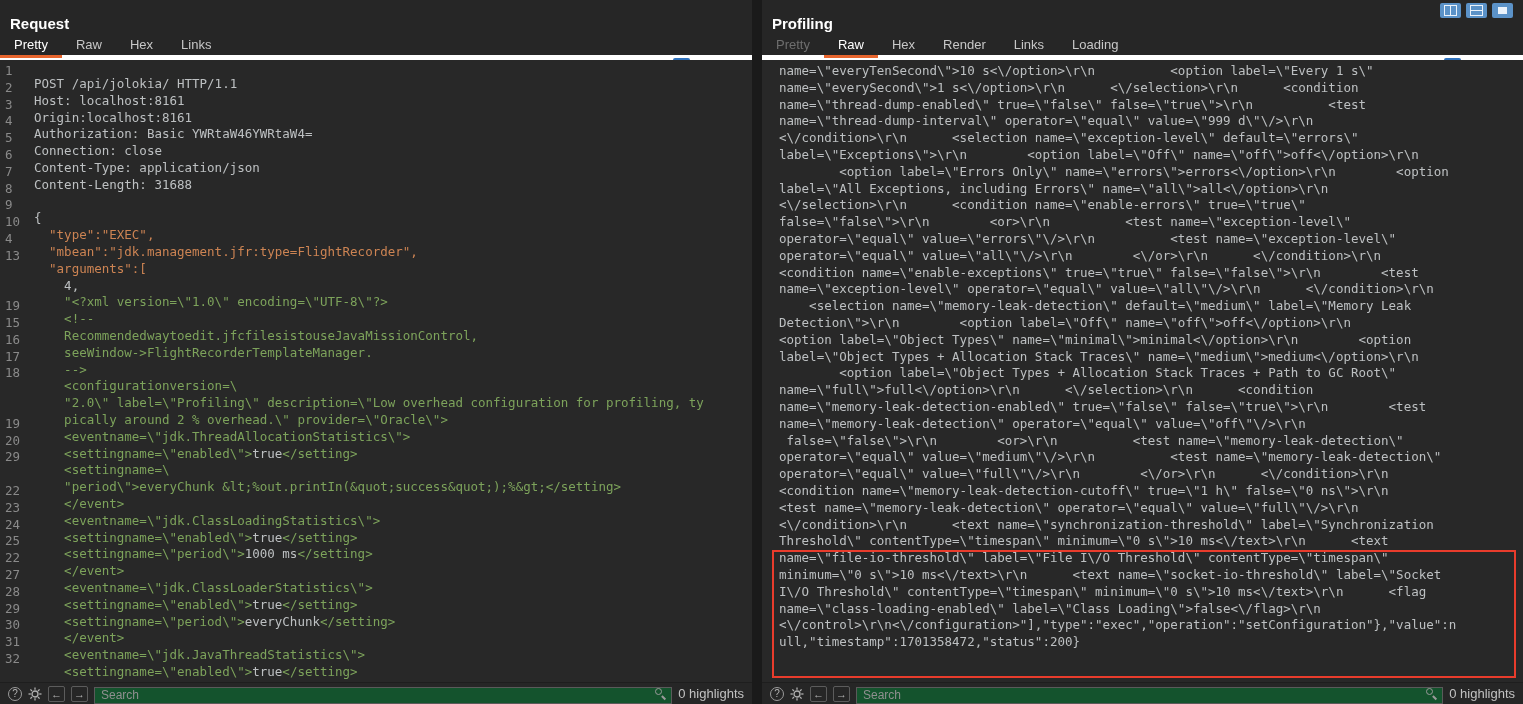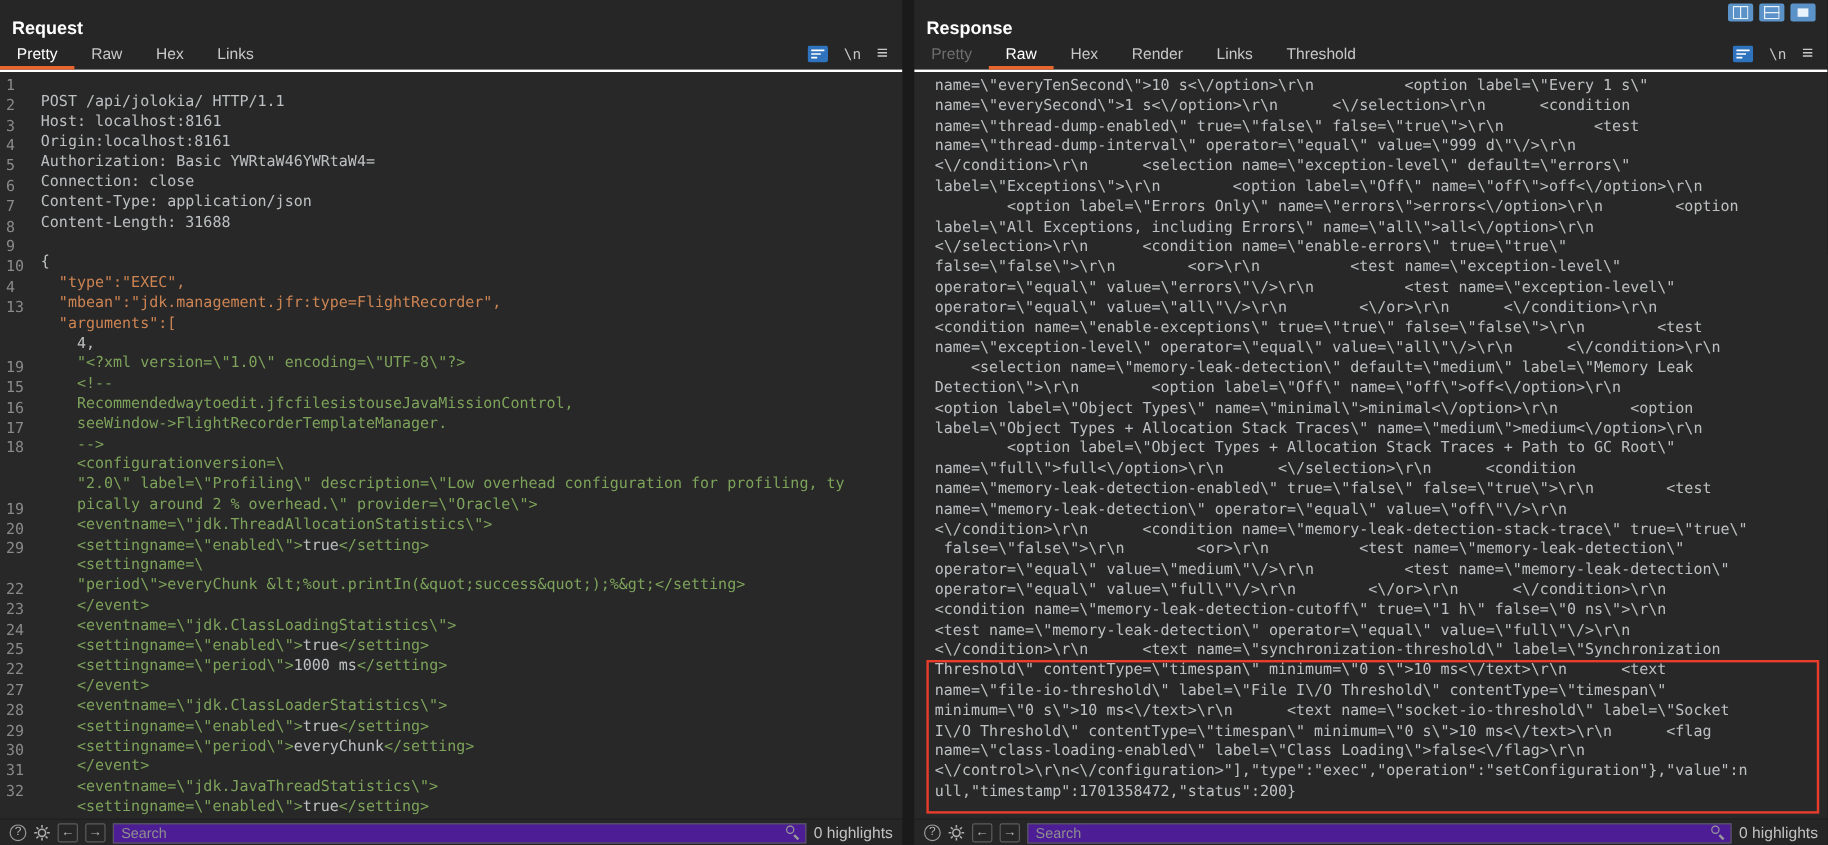--- a/index.html
+++ b/index.html
@@ -8,21 +8,21 @@
          font-family:"Liberation Sans", sans-serif; }
 
   .panel { display:flex; flex-direction:column; height:100%; background:#262626; min-width:0; }
   .panel.left { width:752px; flex:0 0 752px; }
   .divider { width:10px; flex:0 0 10px; background:#1a1a1a; }
   .panel.right { flex:1; }
 
   .panel-header { height:32px; display:flex; align-items:flex-end; padding:0 10px; }
   .panel-title { color:#ffffff; font-weight:bold; font-size:15px; }
 
-  .tabbar { height:28px; display:flex; align-items:stretch; border-bottom:2px solid #ffffff; }
+  .tabbar { height:28px; display:flex; align-items:stretch; border-bottom:5px solid #ffffff;flex-direction:column; }
   .tabs { display:flex; }
   .tab { color:#c7c7c7; font-size:13px; padding:5px 14px 3px 14px; border-bottom:3px solid transparent; cursor:default; }
   .tab.selected { color:#ffffff; border-bottom-color:#e8652d; }
   .tab.dimmed { color:#6e6e6e; }
   .tab-icons { margin-left:auto; display:flex; align-items:center; gap:13px; padding-right:12px; }
   .wrap-icon { display:inline-flex; }
   .nl-label { color:#c7c7c7; font-family:"DejaVu Sans Mono", monospace; font-size:12px; }
   .menu-icon { color:#c7c7c7; font-size:16px; line-height:14px; }
 
   .editor { flex:1; position:relative; overflow:hidden; background:#282828;
@@ -39,21 +39,21 @@
             border:2px solid #e93c2c; pointer-events:none; }
 
   .searchbar { height:22px; display:flex; align-items:center; gap:6px; padding:0 8px;
                background:#262626; border-top:1px solid #1e1e1e; }
   .sb-help { flex:0 0 auto; width:14px; height:14px; border:1px solid #9a9a9a; border-radius:50%;
              color:#b5b5b5; font-size:10px; line-height:12px; text-align:center; }
   .sb-gear { flex:0 0 auto; display:inline-flex; }
   .sb-btn { flex:0 0 auto; width:17px; height:16px; border:1px solid #5c5c5c; border-radius:2px;
             color:#b5b5b5; font-size:11px; line-height:14px; text-align:center; }
   .sb-input-wrap { flex:1; position:relative; height:17px; }
-  .sb-input-wrap input { width:100%; height:17px; background:#4c1d95; border:1px solid #5a5a5a;
+  .sb-input-wrap input { width:100%; height:17px; background:#14532d; border:1px solid #5a5a5a;
             color:#cfcfcf; font-size:12px; padding:0 20px 0 6px; font-family:"Liberation Sans", sans-serif; outline:none; }
   .sb-input-wrap input::placeholder { color:#8f8f8f; }
   .mag { position:absolute; right:5px; top:3px; width:12px; height:12px; }
   .mag i { display:block; position:absolute; }
   .mag .mag-c { left:0; top:0; width:7px; height:7px; border:1.5px solid #9a9a9a; border-radius:50%; }
   .mag .mag-h { left:7px; top:7px; width:5px; height:1.5px; background:#9a9a9a;
                 transform:rotate(45deg); transform-origin:left center; }
   .sb-high { flex:0 0 auto; color:#c2c2c2; font-size:13px; white-space:nowrap; }
 
   .win-controls { position:absolute; top:3px; right:10px; display:flex; gap:5px; z-index:5; }
@@ -172,30 +172,30 @@
           </span>
       </div>
       <span class="sb-high">0 highlights</span>
     </div>
   </section>
 
   <div class="divider"></div>
 
   <section class="panel right">
     <div class="panel-header">
-      <span class="panel-title">Response</span>
+      <span class="panel-title">Profiling</span>
     </div>
     <div class="tabbar">
       <div class="tabs" id="resp-tabs">
           <div class="tab dimmed">Pretty</div>
           <div class="tab selected">Raw</div>
           <div class="tab">Hex</div>
           <div class="tab">Render</div>
           <div class="tab">Links</div>
-          <div class="tab">Threshold</div>
+          <div class="tab">Loading</div>
         </div>
       <div class="tab-icons">
         <span class="wrap-icon">
           <svg width="17" height="14" viewBox="0 0 17 14">
               <rect width="17" height="14" rx="2" fill="#2f72bd"></rect>
               <path d="M3 4h11M3 7h8M3 10h5" stroke="#ffffff" stroke-width="1.4"></path>
             </svg>
         </span>
         <span class="nl-label">\n</span>
         <span class="menu-icon">≡</span>
@@ -218,21 +218,20 @@
           <div class="resp-row">&lt;condition name=\"enable-exceptions\" true=\"true\" false=\"false\"&gt;\r\n        &lt;test</div>
           <div class="resp-row">name=\"exception-level\" operator=\"equal\" value=\"all\"\/&gt;\r\n      &lt;\/condition&gt;\r\n</div>
           <div class="resp-row">    &lt;selection name=\"memory-leak-detection\" default=\"medium\" label=\"Memory Leak</div>
           <div class="resp-row">Detection\"&gt;\r\n        &lt;option label=\"Off\" name=\"off\"&gt;off&lt;\/option&gt;\r\n</div>
           <div class="resp-row">&lt;option label=\"Object Types\" name=\"minimal\"&gt;minimal&lt;\/option&gt;\r\n        &lt;option</div>
           <div class="resp-row">label=\"Object Types + Allocation Stack Traces\" name=\"medium\"&gt;medium&lt;\/option&gt;\r\n</div>
           <div class="resp-row">        &lt;option label=\"Object Types + Allocation Stack Traces + Path to GC Root\"</div>
           <div class="resp-row">name=\"full\"&gt;full&lt;\/option&gt;\r\n      &lt;\/selection&gt;\r\n      &lt;condition</div>
           <div class="resp-row">name=\"memory-leak-detection-enabled\" true=\"false\" false=\"true\"&gt;\r\n        &lt;test</div>
           <div class="resp-row">name=\"memory-leak-detection\" operator=\"equal\" value=\"off\"\/&gt;\r\n</div>
-          <div class="resp-row">&lt;\/condition&gt;\r\n      &lt;condition name=\"memory-leak-detection-stack-trace\" true=\"true\"</div>
           <div class="resp-row"> false=\"false\"&gt;\r\n        &lt;or&gt;\r\n          &lt;test name=\"memory-leak-detection\"</div>
           <div class="resp-row">operator=\"equal\" value=\"medium\"\/&gt;\r\n          &lt;test name=\"memory-leak-detection\"</div>
           <div class="resp-row">operator=\"equal\" value=\"full\"\/&gt;\r\n        &lt;\/or&gt;\r\n      &lt;\/condition&gt;\r\n</div>
           <div class="resp-row">&lt;condition name=\"memory-leak-detection-cutoff\" true=\"1 h\" false=\"0 ns\"&gt;\r\n</div>
           <div class="resp-row">&lt;test name=\"memory-leak-detection\" operator=\"equal\" value=\"full\"\/&gt;\r\n</div>
           <div class="resp-row">&lt;\/condition&gt;\r\n      &lt;text name=\"synchronization-threshold\" label=\"Synchronization</div>
           <div class="resp-row">Threshold\" contentType=\"timespan\" minimum=\"0 s\"&gt;10 ms&lt;\/text&gt;\r\n      &lt;text</div>
           <div class="resp-row">name=\"file-io-threshold\" label=\"File I\/O Threshold\" contentType=\"timespan\"</div>
           <div class="resp-row">minimum=\"0 s\"&gt;10 ms&lt;\/text&gt;\r\n      &lt;text name=\"socket-io-threshold\" label=\"Socket</div>
           <div class="resp-row">I\/O Threshold\" contentType=\"timespan\" minimum=\"0 s\"&gt;10 ms&lt;\/text&gt;\r\n      &lt;flag</div>

